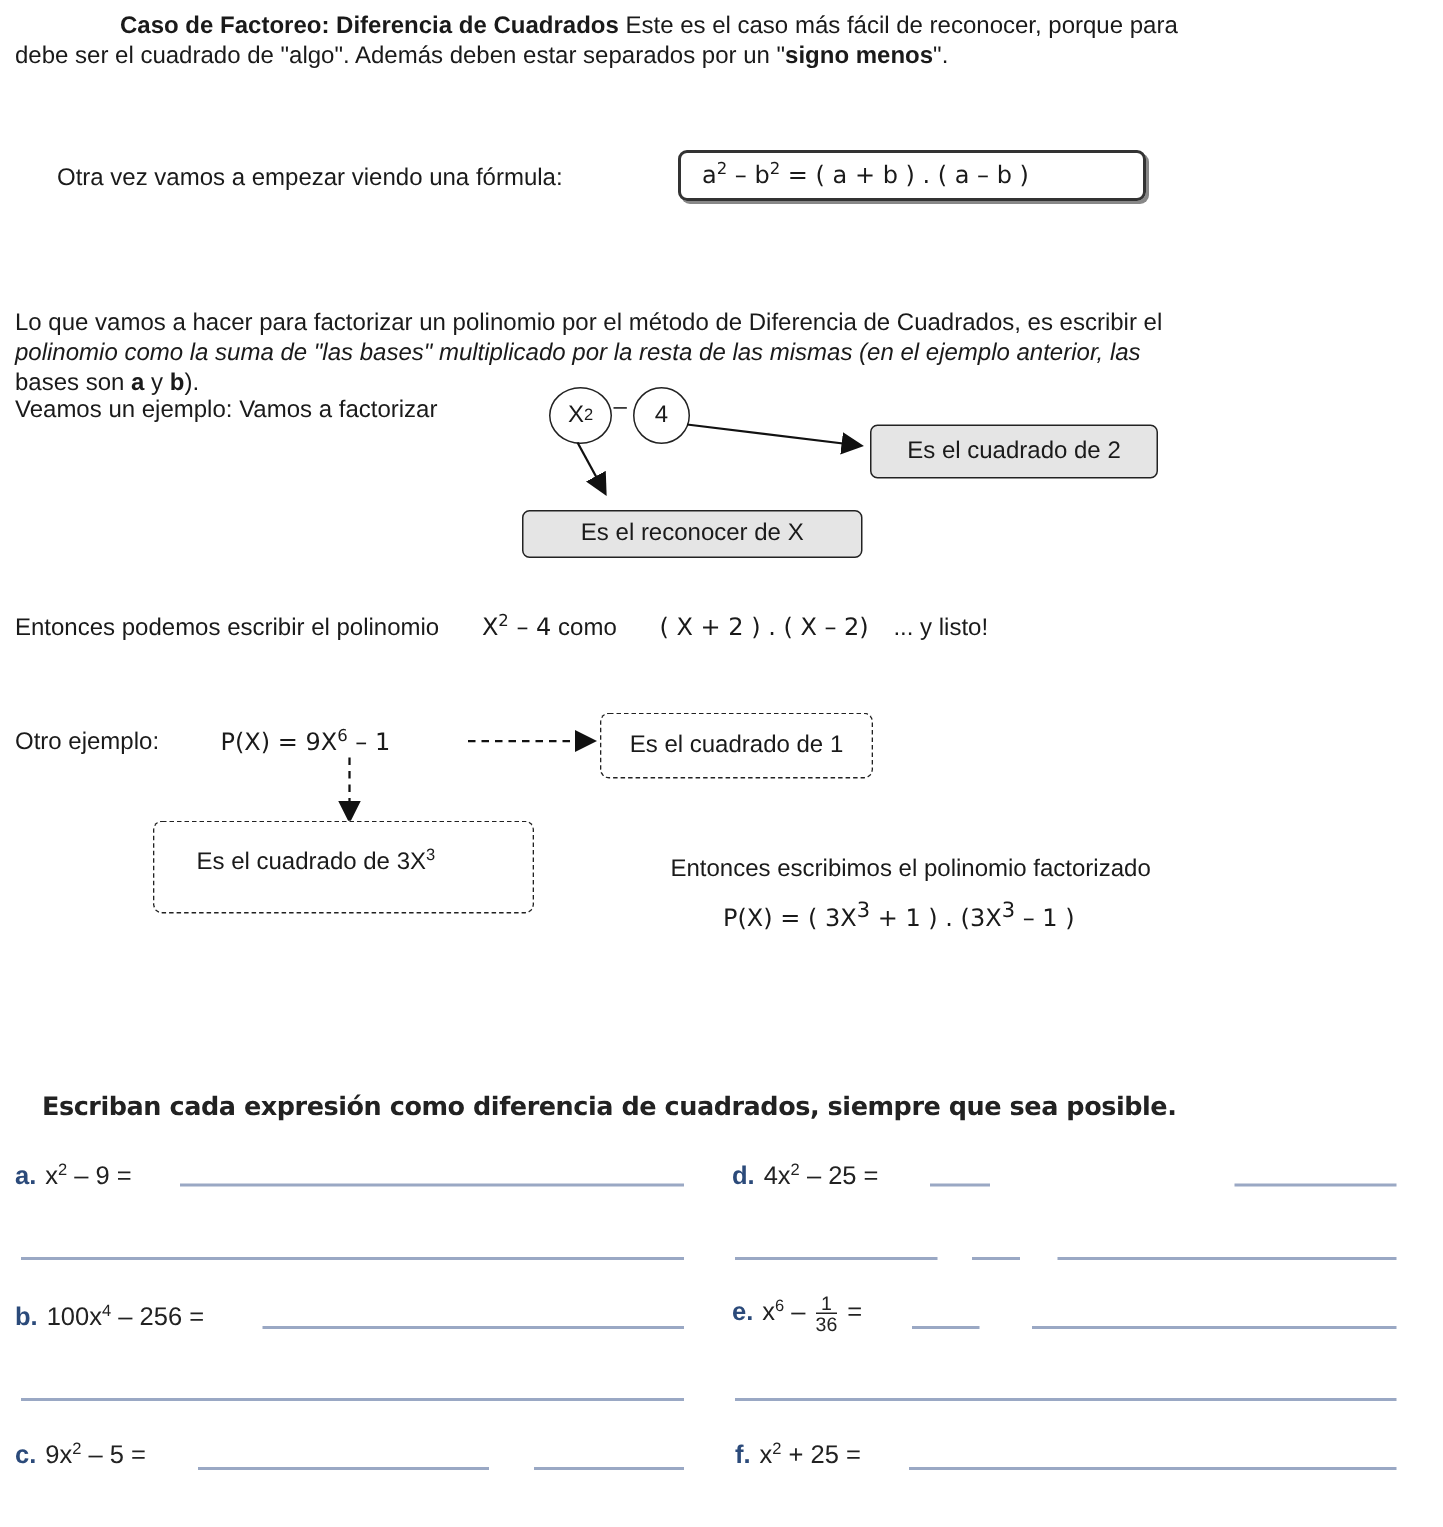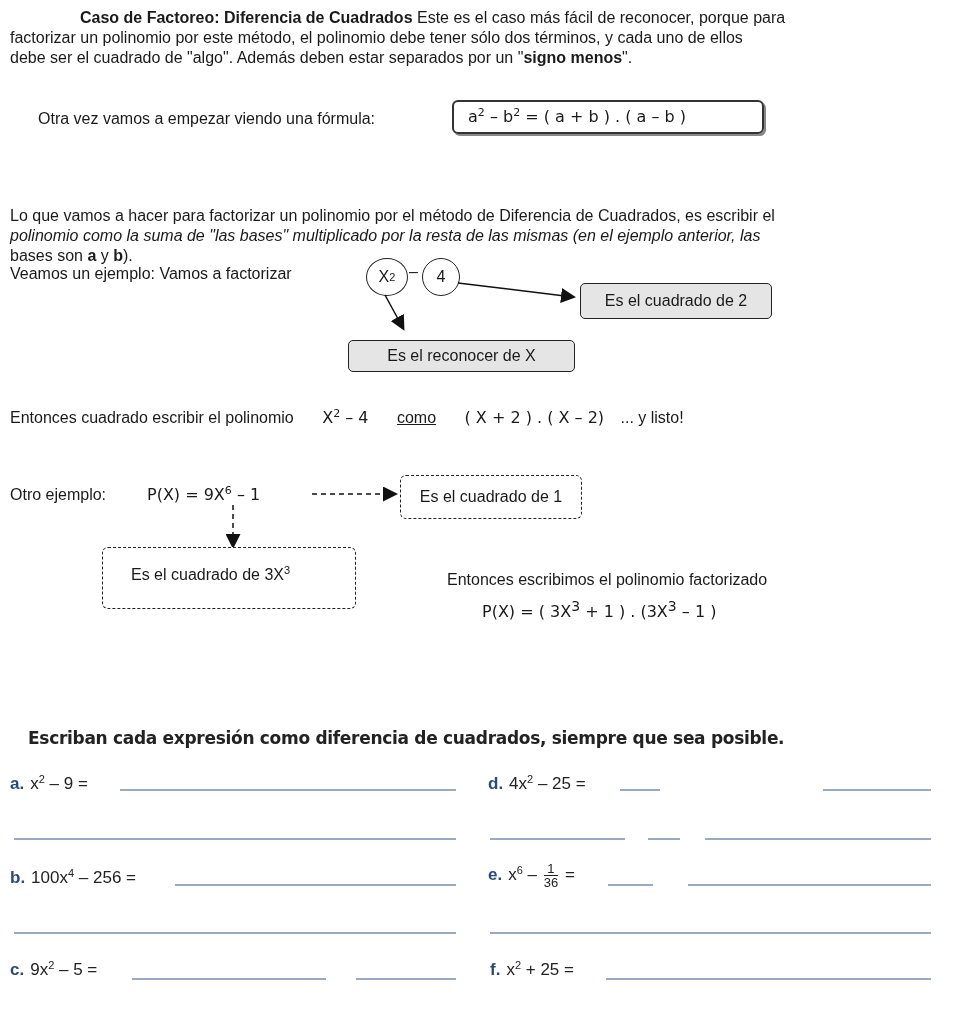--- a/index.html
+++ b/index.html
@@ -41,21 +41,20 @@
   .frac span { display: block; }
   .frac .num { border-bottom: 1px solid #222; padding: 0 1px; }
 </style>
 </head>
 <body>
 
 <div class="abs para" style="left:10px; top:8px; width:945px;">
   <div style="padding-left:70px; white-space:nowrap;">
     <b>Caso de Factoreo: Diferencia de Cuadrados</b><span> Este es el caso más fácil de reconocer, porque para</span>
   </div>
-  <div style="white-space:nowrap;">factorizar un polinomio por este método, el polinomio debe tener sólo dos términos, y cada uno de ellos</div>
   <div style="white-space:nowrap;">
     <span>debe ser el cuadrado de "algo". Además deben estar separados por un "</span><b>signo menos</b><span>".</span>
   </div>
 </div>
 
 <div class="abs txt" style="left:10px; top:109px;margin-left:28px;">Otra vez vamos a empezar viendo una fórmula:</div>
 <div class="abs formula-box" style="left:452px; top:100px; width:280px; height:26px; line-height:26px; white-space:nowrap;">
   <span>a</span><sup>2</sup><span> – b</span><sup>2</sup><span> =  ( a + b ) . ( a – b )</span>
 </div>
 
@@ -82,23 +81,23 @@
       <path d="M0,0 L10,5 L0,10 z" fill="#111"></path>
     </marker>
   </defs>
   <line x1="458" y1="283" x2="573" y2="297" stroke="#111" stroke-width="1.5" marker-end="url(#ah)"></line>
   <line x1="385" y1="295" x2="403" y2="328" stroke="#111" stroke-width="1.5" marker-end="url(#ah)"></line>
 </svg>
 <div class="abs box" style="left:580px; top:283px; width:190px; height:34px;">Es el cuadrado de 2</div>
 <div class="abs box" style="left:348px; top:340px; width:225px; height:30px;">Es el reconocer de X</div>
 
 <div class="abs txt" style="left:10px; top:408px;">
-  <span>Entonces cuadrado escribir el polinomio</span>
+  <span>Entonces podemos escribir el polinomio</span>
   <span style="display:inline-block; margin-left:24px; font-family:'DejaVu Sans',sans-serif;"><span>X</span><sup>2</sup><span> – 4</span></span>
-  <span style="display:inline-block; margin-left:24px;text-decoration:underline;">como</span>
+  <span style="display:inline-block; ">como</span>
   <span style="display:inline-block; margin-left:24px; font-family:'DejaVu Sans',sans-serif;">( X + 2 ) . ( X – 2)</span>
   <span style="display:inline-block; margin-left:12px;">... y listo!</span>
 </div>
 
 <div class="abs txt" style="left:10px; top:485px;">Otro ejemplo:</div>
 <div class="abs txt" style="left:147px; top:485px; font-family:'DejaVu Sans',sans-serif;">
   <span>P(X)  =  9X</span><sup>6</sup><span>  – 1</span>
 </div>
 <svg class="abs" style="left:0; top:450px;" width="962" height="120">
   <defs>

